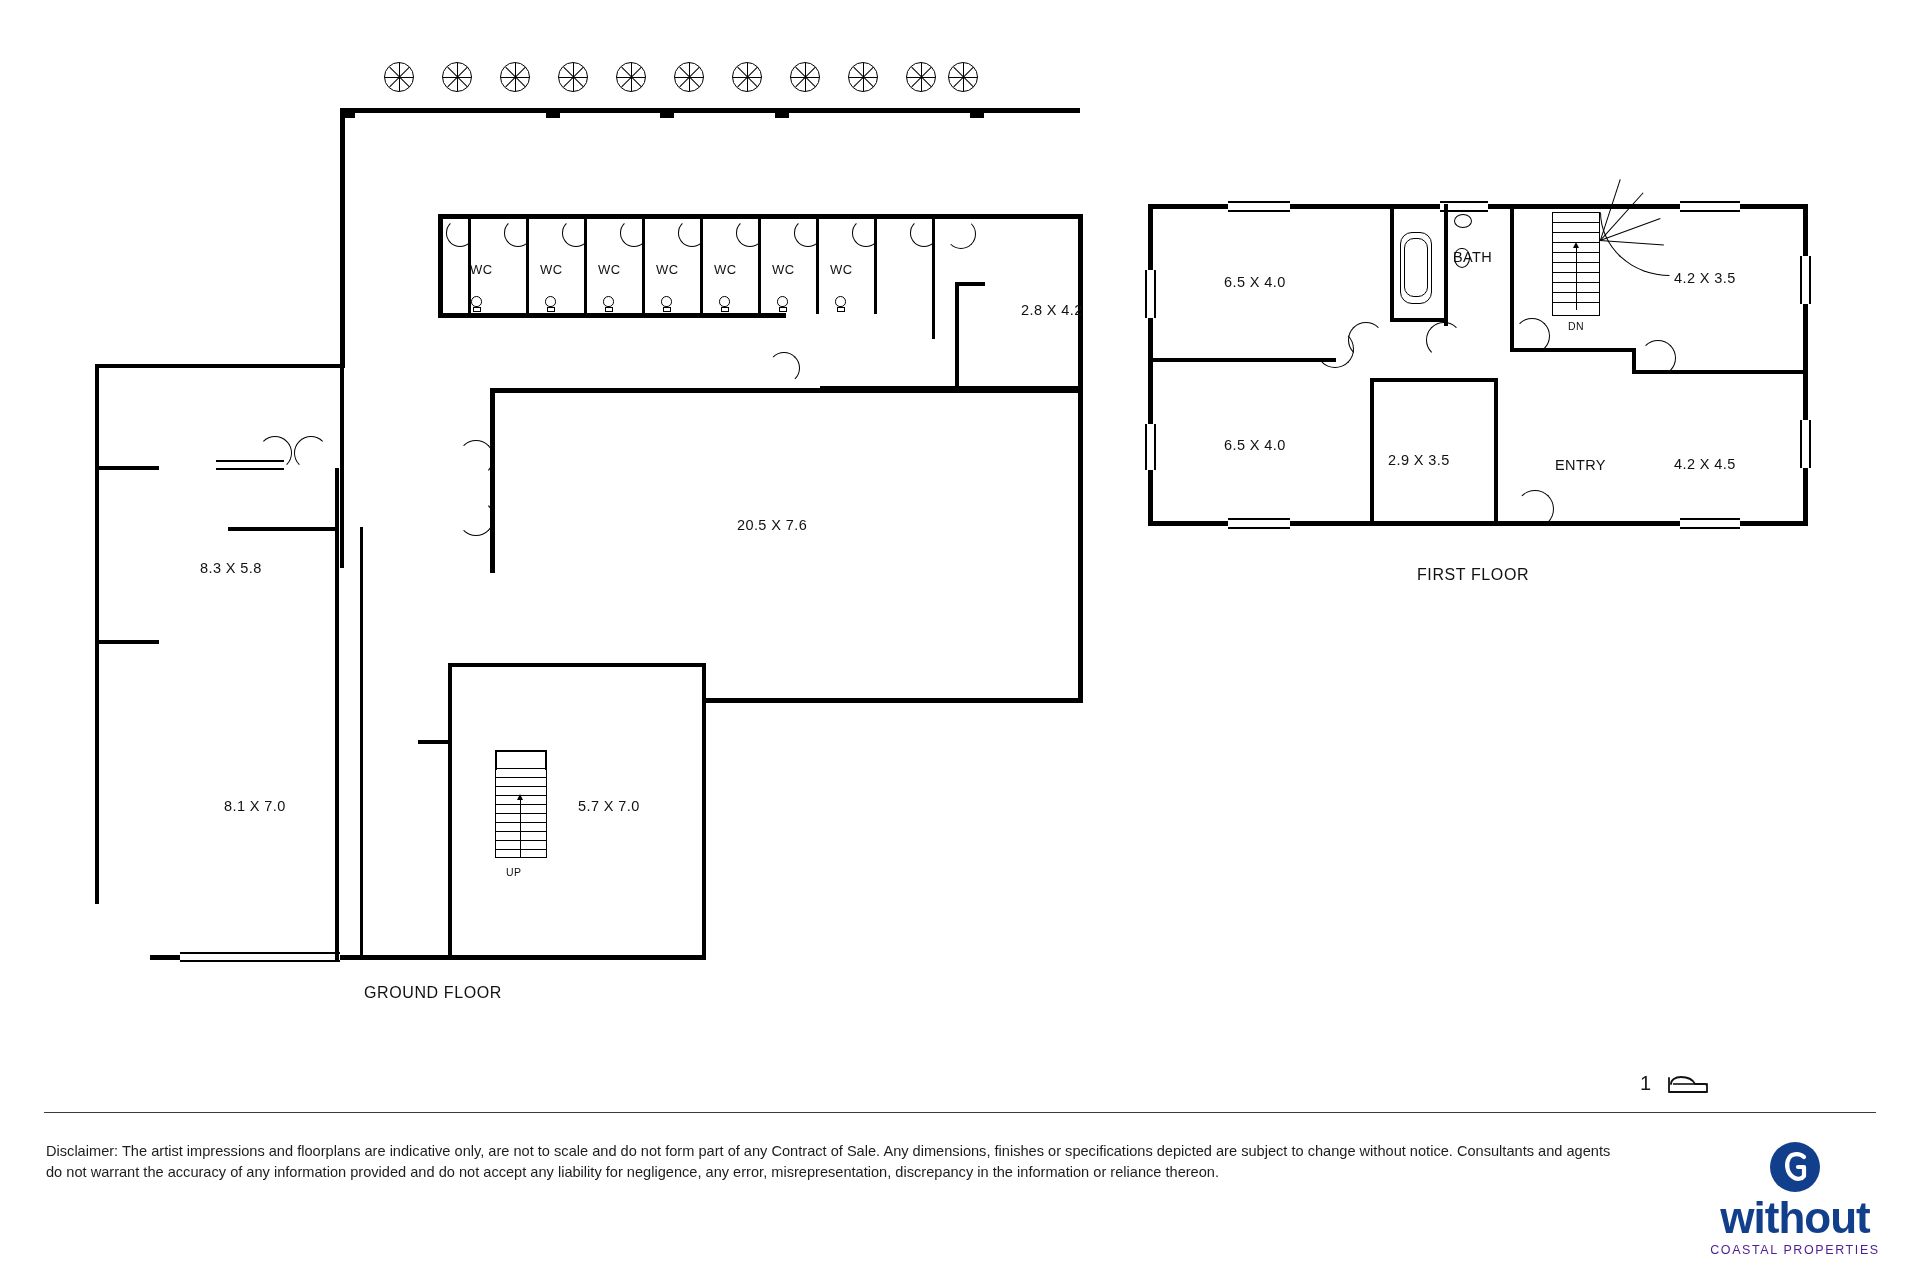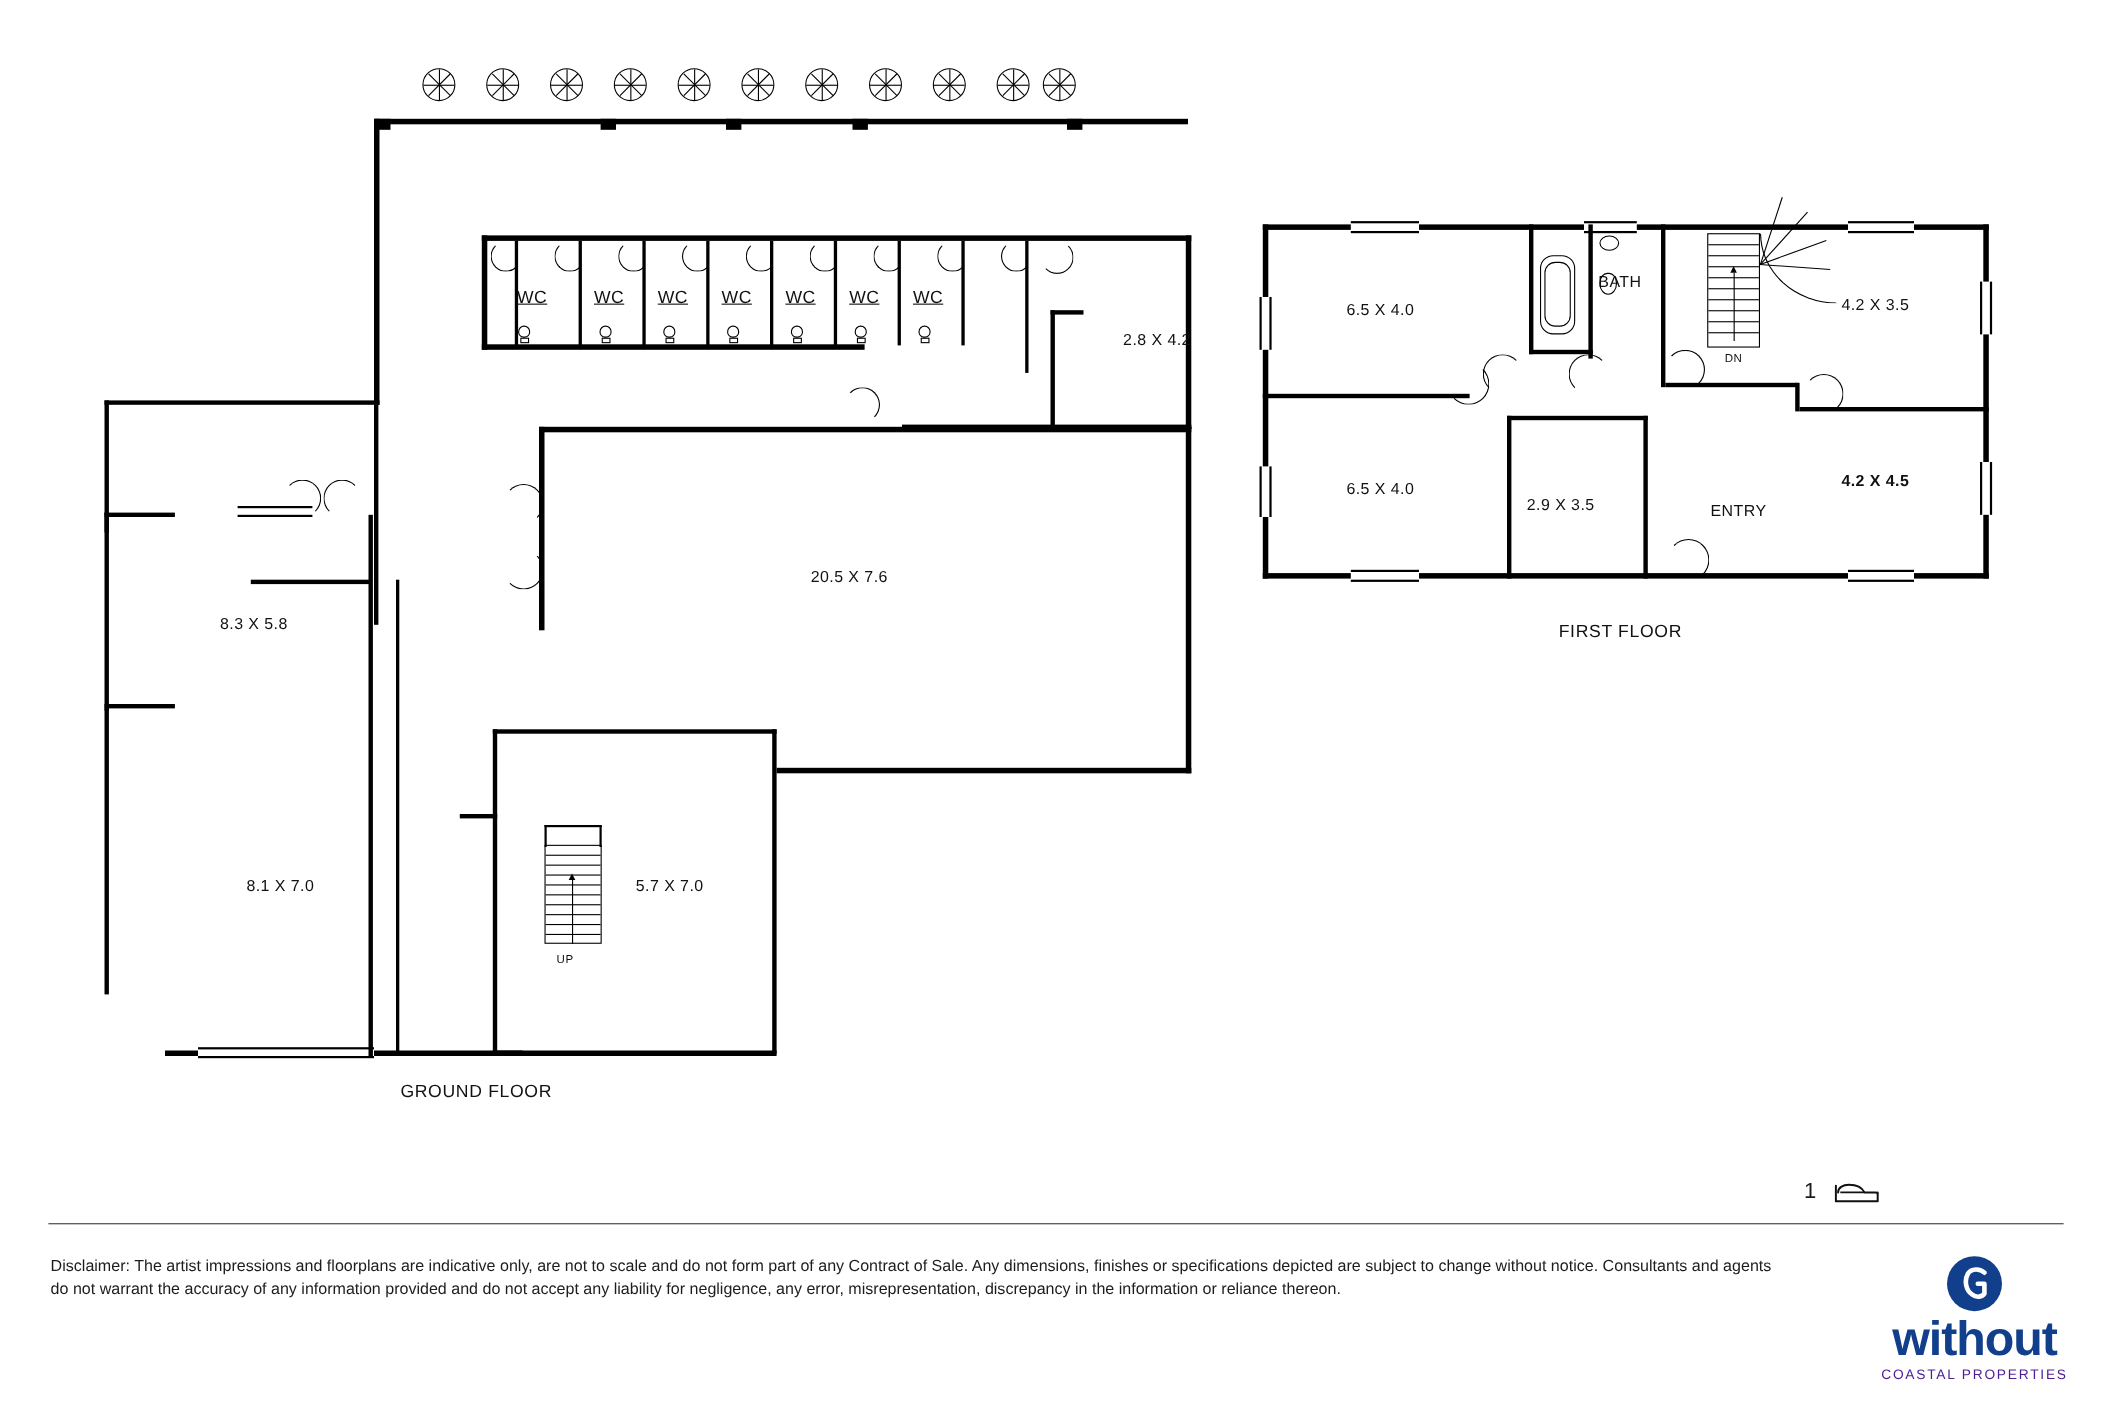--- a/index.html
+++ b/index.html
@@ -46,21 +46,21 @@
     border-right: 2px solid #000;
     box-sizing: border-box;
   }
   .label {
     position: absolute;
     font-size: 14.5px;
     letter-spacing: .4px;
     color: #111;
     white-space: nowrap;
   }
-  .label.sm { font-size: 16px; text-decoration: underline; }
+  .label.sm { font-size: 13px; }
   .label.tiny { font-size: 10.5px; }
   .floor-title {
     position: absolute;
     font-size: 16px;
     letter-spacing: .6px;
     color: #111;
     white-space: nowrap;
   }
 
   
@@ -514,21 +514,21 @@
     <div class="door" style="left:480px;top:212px;width:68px;height:62px;border-radius:0 0 0 100%;border-top-color:transparent;border-right-color:transparent;"></div>
     <div class="thin" style="left:480px;top:240px;width:64px;height:1.2px;transform:rotate(-20deg);transform-origin:0 0;"></div>
     <div class="thin" style="left:480px;top:240px;width:64px;height:1.2px;transform:rotate(-48deg);transform-origin:0 0;"></div>
     <div class="thin" style="left:480px;top:240px;width:64px;height:1.2px;transform:rotate(-72deg);transform-origin:0 0;"></div>
     <div class="thin" style="left:480px;top:240px;width:64px;height:1.2px;transform:rotate(4deg);transform-origin:0 0;"></div>
 
     <div class="label" style="left:104px;top:274px;">6.5 X 4.0</div>
     <div class="label" style="left:104px;top:437px;">6.5 X 4.0</div>
     <div class="label" style="left:268px;top:452px;">2.9 X 3.5</div>
     <div class="label" style="left:554px;top:270px;">4.2 X 3.5</div>
-    <div class="label" style="left:554px;top:430px;font-weight:bold;">4.2 X 4.5</div>
+    <div class="label" style="left:554px;top:456px;">4.2 X 4.5</div>
     <div class="label" style="left:333px;top:249px;">BATH</div>
     <div class="label" style="left:435px;top:457px;">ENTRY</div>
 
     <div class="floor-title" style="left:297px;top:566px;">FIRST FLOOR</div>
   </div>
 
 
   <div class="bedcount">
     <span>1</span>
     <span class="bed-icon">

